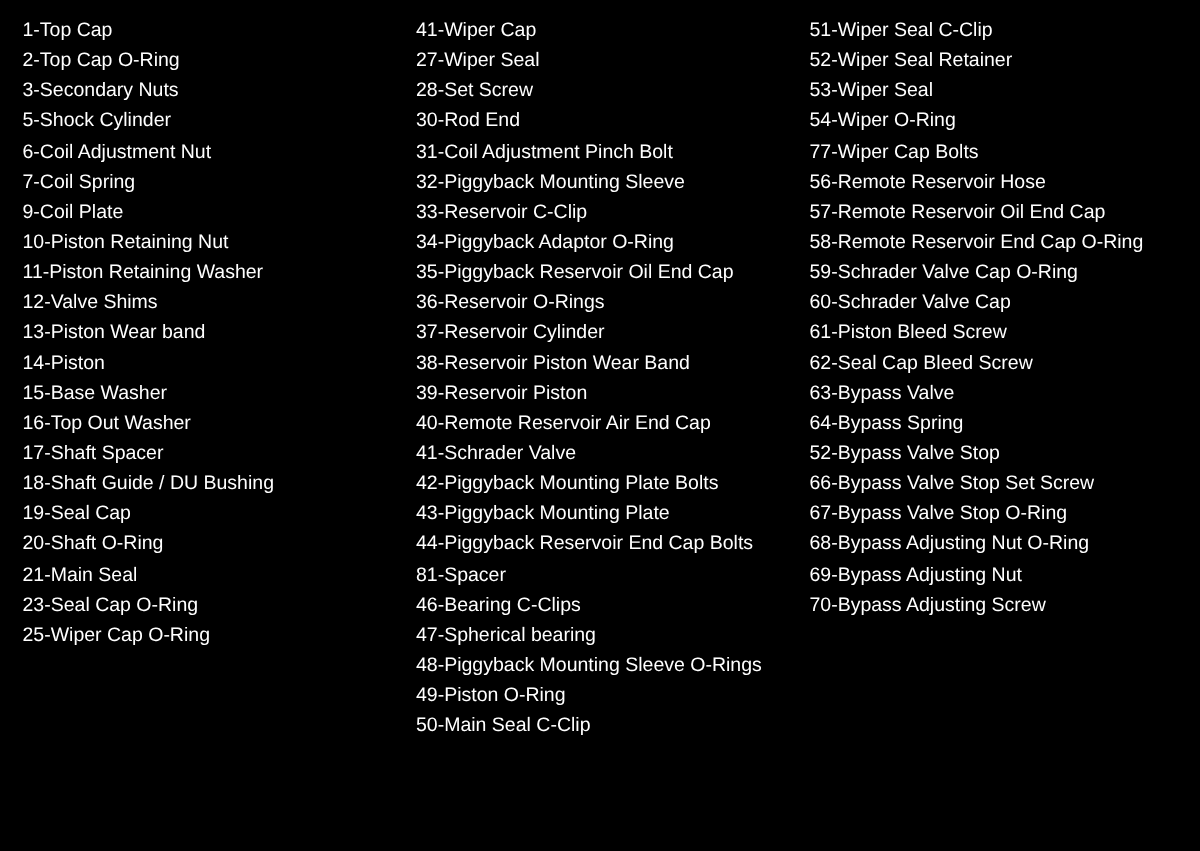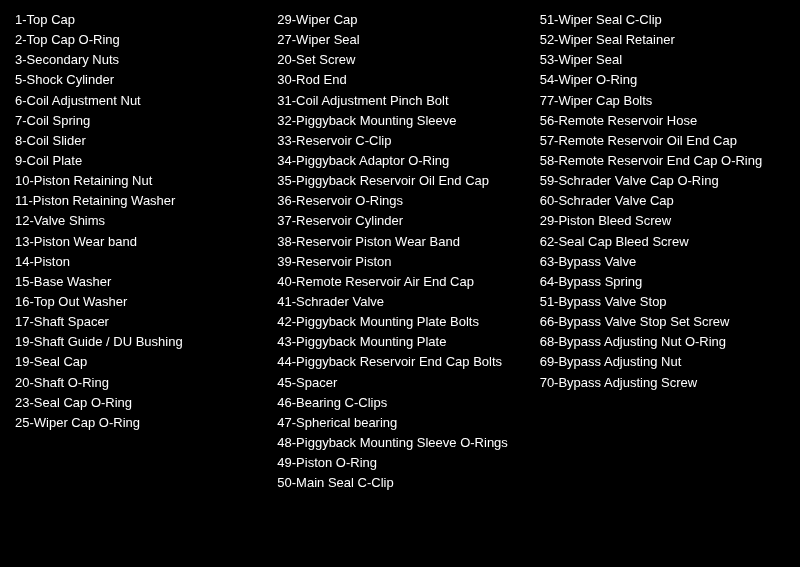--- a/index.html
+++ b/index.html
@@ -34,76 +34,77 @@
 <body>
 
 <div class="columns-container">
 <div class="column">
       <p class="item">1-Top Cap</p>
       <p class="item">2-Top Cap O-Ring</p>
       <p class="item">3-Secondary Nuts</p>
       <p class="item">5-Shock Cylinder</p>
       <p class="item">6-Coil Adjustment Nut</p>
       <p class="item">7-Coil Spring</p>
-      <p class="item">8-Coil Slider</p>
       <p class="item">9-Coil Plate</p>
       <p class="item">10-Piston Retaining Nut</p>
       <p class="item">11-Piston Retaining Washer</p>
       <p class="item">12-Valve Shims</p>
       <p class="item">13-Piston Wear band</p>
       <p class="item">14-Piston</p>
       <p class="item">15-Base Washer</p>
       <p class="item">16-Top Out Washer</p>
       <p class="item">17-Shaft Spacer</p>
-      <p class="item">19-Shaft Guide / DU Bushing</p>
+      <p class="item">18-Shaft Guide / DU Bushing</p>
       <p class="item">19-Seal Cap</p>
       <p class="item">20-Shaft O-Ring</p>
+      <p class="item">21-Main Seal</p>
       <p class="item">23-Seal Cap O-Ring</p>
       <p class="item">25-Wiper Cap O-Ring</p>
     </div>
     <div class="column">
-      <p class="item">29-Wiper Cap</p>
+      <p class="item">41-Wiper Cap</p>
       <p class="item">27-Wiper Seal</p>
-      <p class="item">20-Set Screw</p>
+      <p class="item">28-Set Screw</p>
       <p class="item">30-Rod End</p>
       <p class="item">31-Coil Adjustment Pinch Bolt</p>
       <p class="item">32-Piggyback Mounting Sleeve</p>
       <p class="item">33-Reservoir C-Clip</p>
       <p class="item">34-Piggyback Adaptor O-Ring</p>
       <p class="item">35-Piggyback Reservoir Oil End Cap</p>
       <p class="item">36-Reservoir O-Rings</p>
       <p class="item">37-Reservoir Cylinder</p>
       <p class="item">38-Reservoir Piston Wear Band</p>
       <p class="item">39-Reservoir Piston</p>
       <p class="item">40-Remote Reservoir Air End Cap</p>
       <p class="item">41-Schrader Valve</p>
       <p class="item">42-Piggyback Mounting Plate Bolts</p>
       <p class="item">43-Piggyback Mounting Plate</p>
       <p class="item">44-Piggyback Reservoir End Cap Bolts</p>
-      <p class="item">45-Spacer</p>
+      <p class="item">81-Spacer</p>
       <p class="item">46-Bearing C-Clips</p>
       <p class="item">47-Spherical bearing</p>
       <p class="item">48-Piggyback Mounting Sleeve O-Rings</p>
       <p class="item">49-Piston O-Ring</p>
       <p class="item">50-Main Seal C-Clip</p>
     </div>
     <div class="column">
       <p class="item">51-Wiper Seal C-Clip</p>
       <p class="item">52-Wiper Seal Retainer</p>
       <p class="item">53-Wiper Seal</p>
       <p class="item">54-Wiper O-Ring</p>
       <p class="item">77-Wiper Cap Bolts</p>
       <p class="item">56-Remote Reservoir Hose</p>
       <p class="item">57-Remote Reservoir Oil End Cap</p>
       <p class="item">58-Remote Reservoir End Cap O-Ring</p>
       <p class="item">59-Schrader Valve Cap O-Ring</p>
       <p class="item">60-Schrader Valve Cap</p>
-      <p class="item">29-Piston Bleed Screw</p>
+      <p class="item">61-Piston Bleed Screw</p>
       <p class="item">62-Seal Cap Bleed Screw</p>
       <p class="item">63-Bypass Valve</p>
       <p class="item">64-Bypass Spring</p>
-      <p class="item">51-Bypass Valve Stop</p>
+      <p class="item">52-Bypass Valve Stop</p>
       <p class="item">66-Bypass Valve Stop Set Screw</p>
+      <p class="item">67-Bypass Valve Stop O-Ring</p>
       <p class="item">68-Bypass Adjusting Nut O-Ring</p>
       <p class="item">69-Bypass Adjusting Nut</p>
       <p class="item">70-Bypass Adjusting Screw</p>
     </div>
   </div>
 
 </body></html>

